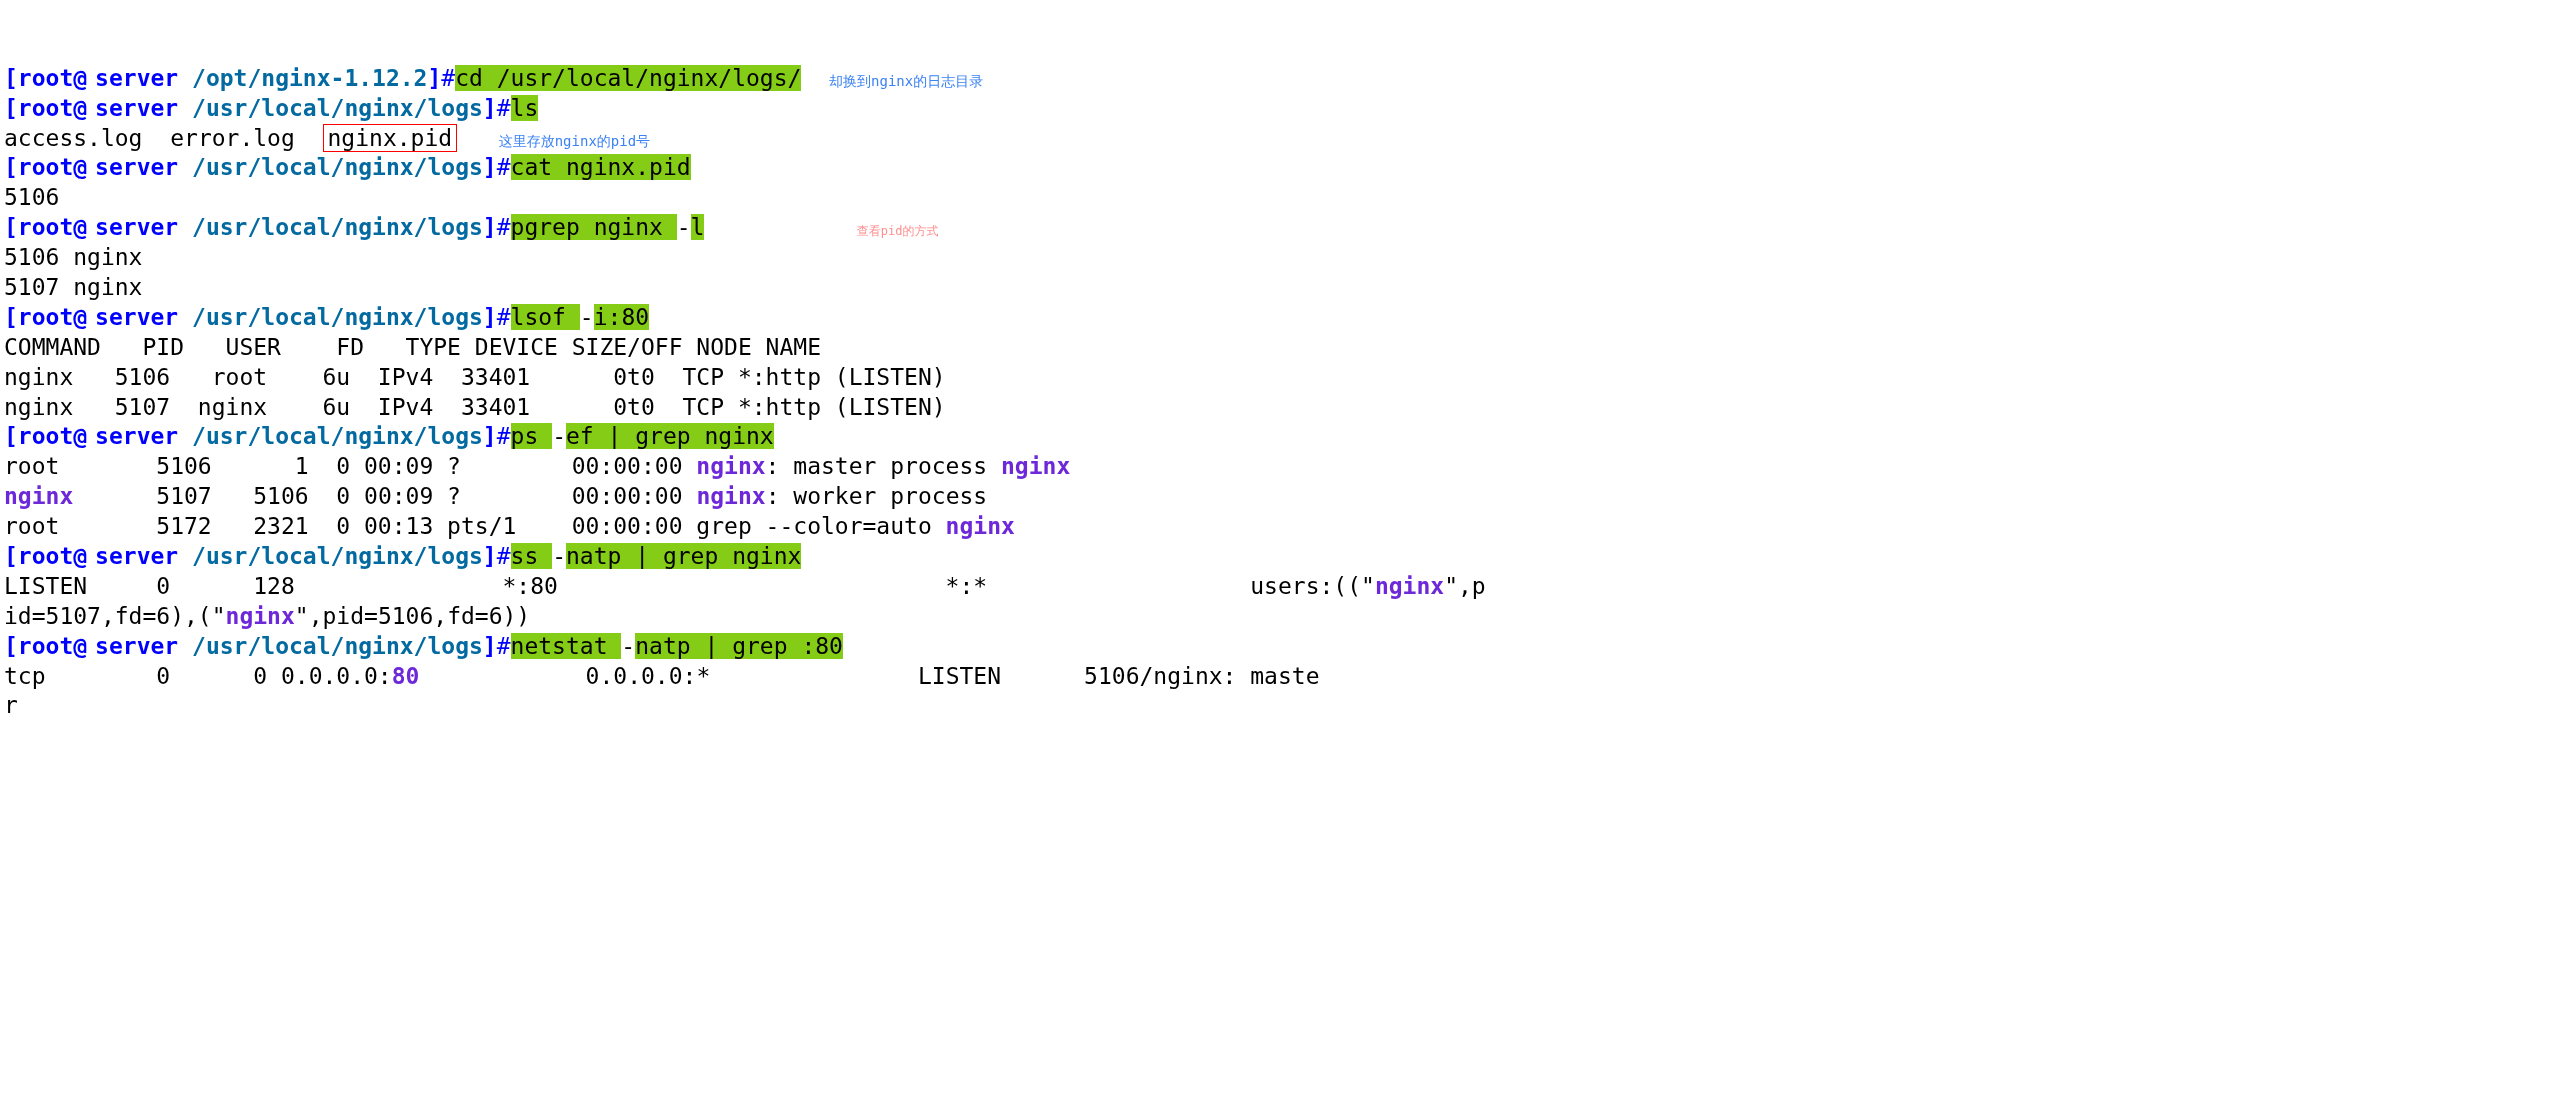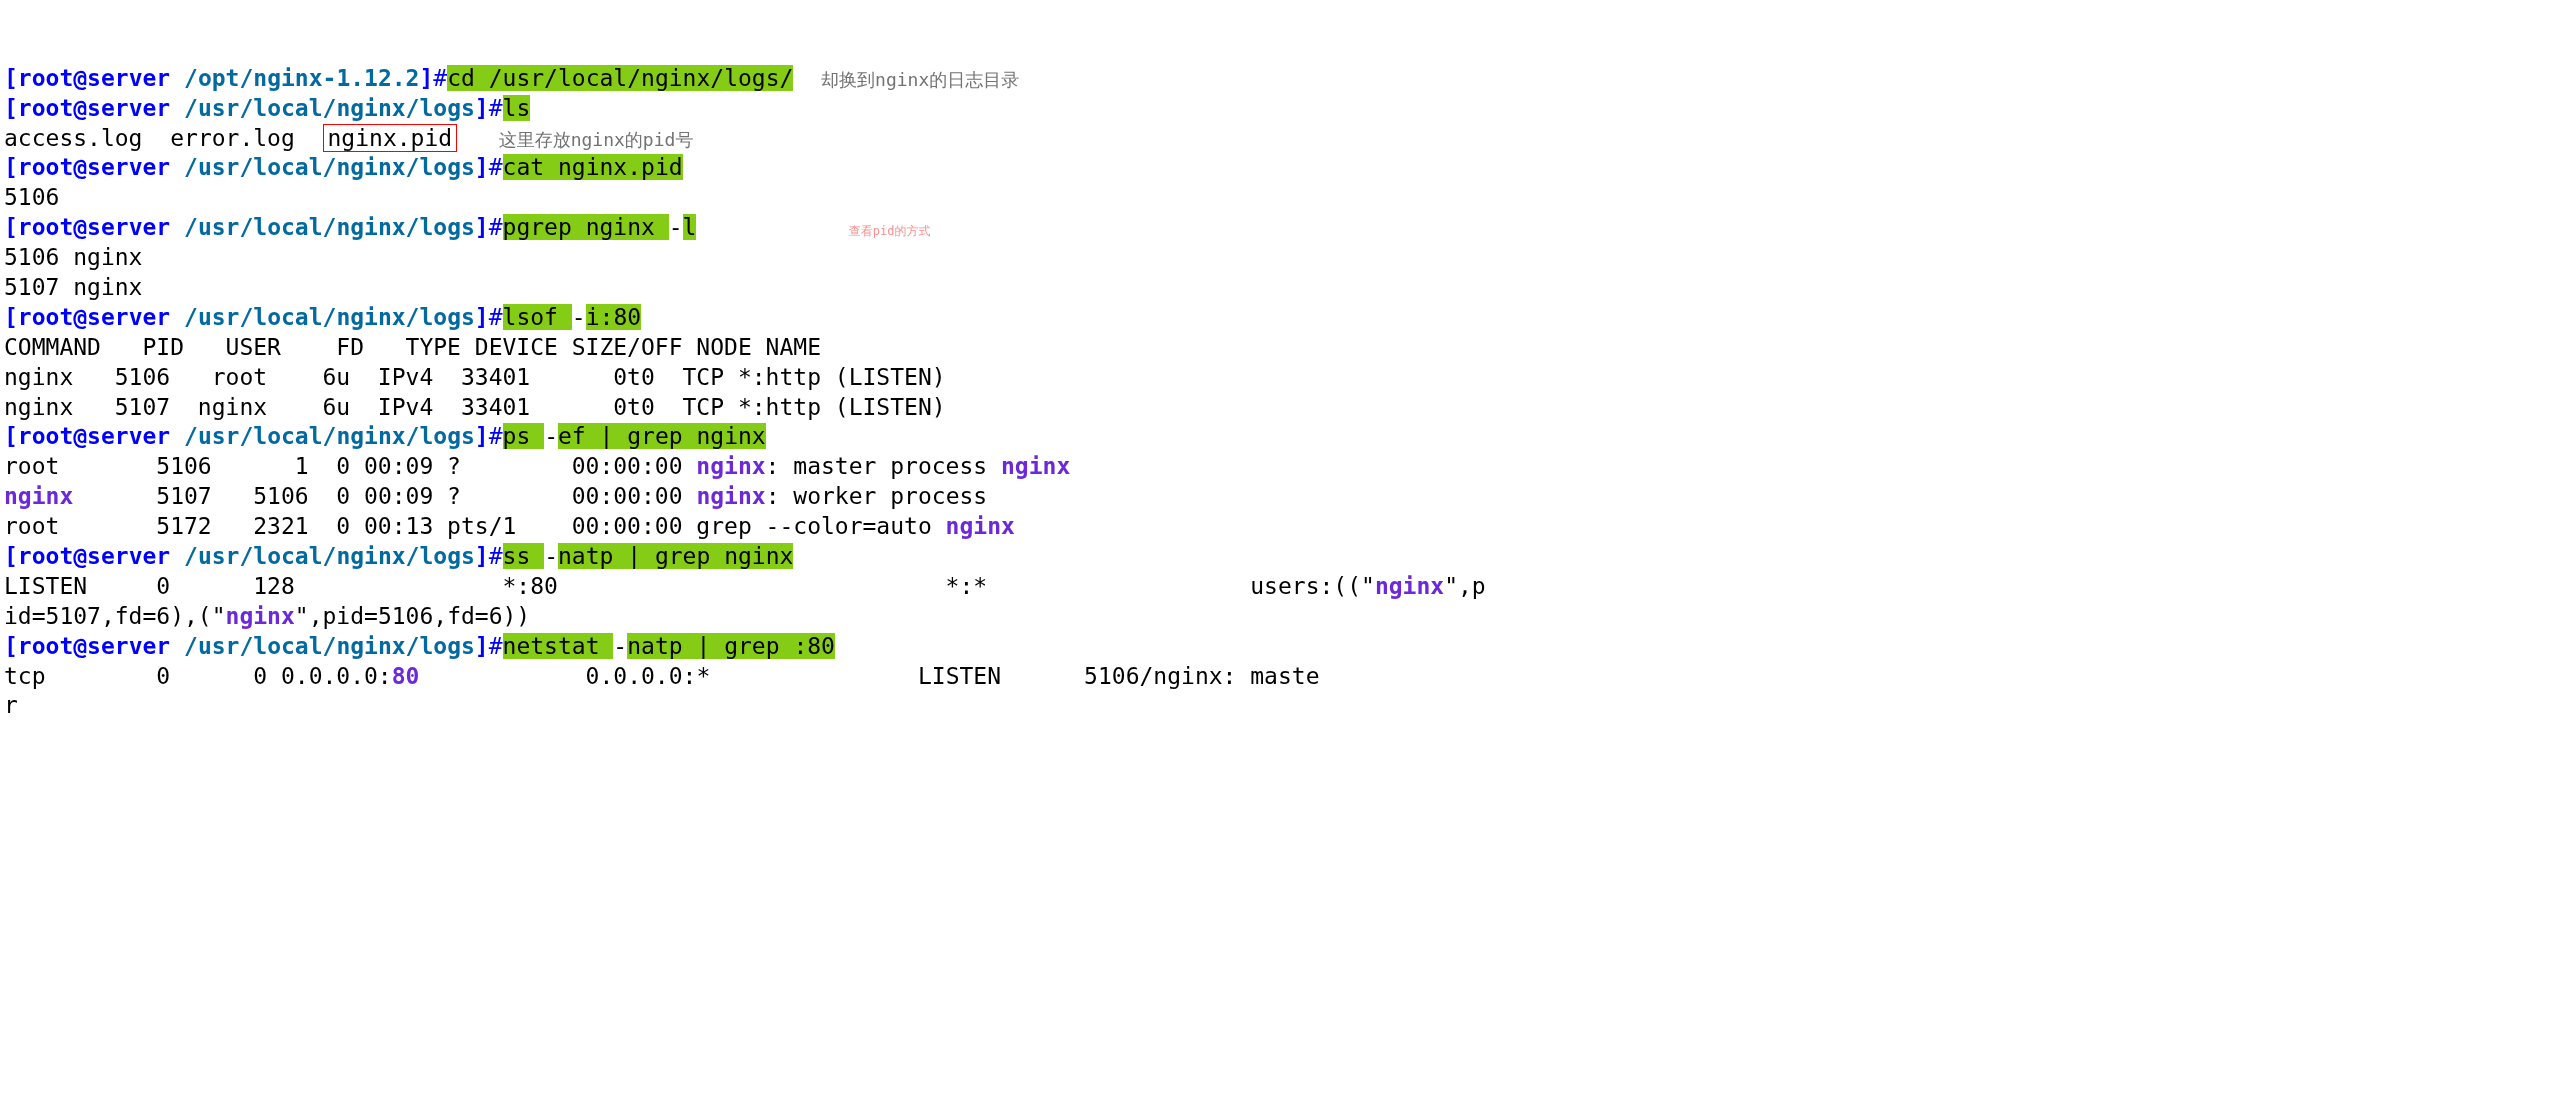--- a/index.html
+++ b/index.html
@@ -7,27 +7,27 @@
       padding: 4px;
       background: #ffffff;
       font-family: "DejaVu Sans Mono", "Courier New", monospace;
       font-size: 23px;
       line-height: 1.3;
       white-space: pre;
       color: #000;
     }
     .prompt-user { color: #0000ff; font-weight: bold; }
     .prompt-at   { color: #0000ff; font-weight: bold; }
-    .prompt-host { color: #0000ff; font-weight: bold; }
+    .prompt-host { color: #0000ff; font-weight: bold; padding-left: 8px; }
     .prompt-path { color: #0369a1; font-weight: bold; }
     .hash        { color: #0000ff; }
     .cmd         { color: #000; }
     .hl          { background: #84cc16; }
     .red-box     { border: 1px solid #ff0000; padding: 0 4px; }
-    .annot       { color: #737373; font-size: 18px; }
+    .annot       { color: #3b82f6; font-size: 14px; }
     .annot-dim   { color: #ff8f8f; font-size: 12px; }
     .orange      { color: #6d28d9; font-weight: bold; }
     .line        { display: block; }
   </style>
 </head>
 <body>
 
 <div><span class="line"><span class="prompt-user">[</span><span class="prompt-user">root</span><span class="prompt-at">@</span><span class="prompt-host">server</span><span class="prompt-path"> <span>/opt/nginx-1.12.2</span></span><span class="prompt-user">]</span><span class="hash">#</span><span class="cmd hl">cd /usr/local/nginx/logs/</span>  <span class="annot">却换到nginx的日志目录</span></span><span class="line"><span class="prompt-user">[</span><span class="prompt-user">root</span><span class="prompt-at">@</span><span class="prompt-host">server</span><span class="prompt-path"> <span>/usr/local/nginx/logs</span></span><span class="prompt-user">]</span><span class="hash">#</span><span class="cmd hl">ls</span></span><span class="line"><span>access.log</span>  <span>error.log</span>  <span class="red-box">nginx.pid</span>   <span class="annot">这里存放nginx的pid号</span></span><span class="line"><span class="prompt-user">[</span><span class="prompt-user">root</span><span class="prompt-at">@</span><span class="prompt-host">server</span><span class="prompt-path"> <span>/usr/local/nginx/logs</span></span><span class="prompt-user">]</span><span class="hash">#</span><span class="cmd hl">cat nginx.pid</span></span><span class="line">5106</span><span class="line"><span class="prompt-user">[</span><span class="prompt-user">root</span><span class="prompt-at">@</span><span class="prompt-host">server</span><span class="prompt-path"> <span>/usr/local/nginx/logs</span></span><span class="prompt-user">]</span><span class="hash">#</span><span class="cmd hl"><span>pgrep nginx </span></span><span class="cmd">-</span><span class="cmd hl">l</span>           <span class="annot-dim">查看pid的方式</span></span><span class="line">5106 nginx</span><span class="line">5107 nginx</span><span class="line"><span class="prompt-user">[</span><span class="prompt-user">root</span><span class="prompt-at">@</span><span class="prompt-host">server</span><span class="prompt-path"> <span>/usr/local/nginx/logs</span></span><span class="prompt-user">]</span><span class="hash">#</span><span class="cmd hl"><span>lsof </span></span><span class="cmd">-</span><span class="cmd hl">i:80</span></span><span class="line">COMMAND   PID   USER    FD   TYPE DEVICE SIZE/OFF NODE NAME</span><span class="line">nginx   5106   root    6u  IPv4  33401      0t0  TCP *:http (LISTEN)</span><span class="line">nginx   5107  nginx    6u  IPv4  33401      0t0  TCP *:http (LISTEN)</span><span class="line"><span class="prompt-user">[</span><span class="prompt-user">root</span><span class="prompt-at">@</span><span class="prompt-host">server</span><span class="prompt-path"> <span>/usr/local/nginx/logs</span></span><span class="prompt-user">]</span><span class="hash">#</span><span class="cmd hl"><span>ps </span></span><span class="cmd">-</span><span class="cmd hl">ef | grep nginx</span></span><span class="line"><span>root       5106      1  0 00:09 ?        00:00:00 </span><span class="orange">nginx</span><span>: master process </span><span class="orange">nginx</span></span><span class="line"><span class="orange">nginx</span><span>      5107   5106  0 00:09 ?        00:00:00 </span><span class="orange">nginx</span><span>: worker process</span></span><span class="line"><span>root       5172   2321  0 00:13 pts/1    00:00:00 grep --color=auto </span><span class="orange">nginx</span></span><span class="line"><span class="prompt-user">[</span><span class="prompt-user">root</span><span class="prompt-at">@</span><span class="prompt-host">server</span><span class="prompt-path"> <span>/usr/local/nginx/logs</span></span><span class="prompt-user">]</span><span class="hash">#</span><span class="cmd hl"><span>ss </span></span><span class="cmd">-</span><span class="cmd hl">natp | grep nginx</span></span><span class="line"><span>LISTEN     0      128               *:80                            *:*                   users:(("</span><span class="orange">nginx</span><span>",p</span></span><span class="line"><span>id=5107,fd=6),("</span><span class="orange">nginx</span><span>",pid=5106,fd=6))</span></span><span class="line"><span class="prompt-user">[</span><span class="prompt-user">root</span><span class="prompt-at">@</span><span class="prompt-host">server</span><span class="prompt-path"> <span>/usr/local/nginx/logs</span></span><span class="prompt-user">]</span><span class="hash">#</span><span class="cmd hl"><span>netstat </span></span><span class="cmd">-</span><span class="cmd hl">natp | grep :80</span></span><span class="line"><span>tcp        0      0 0.0.0.0:</span><span class="orange">80</span><span>            0.0.0.0:*               LISTEN      5106/nginx: maste</span></span><span class="line">r</span></div>
 
 

